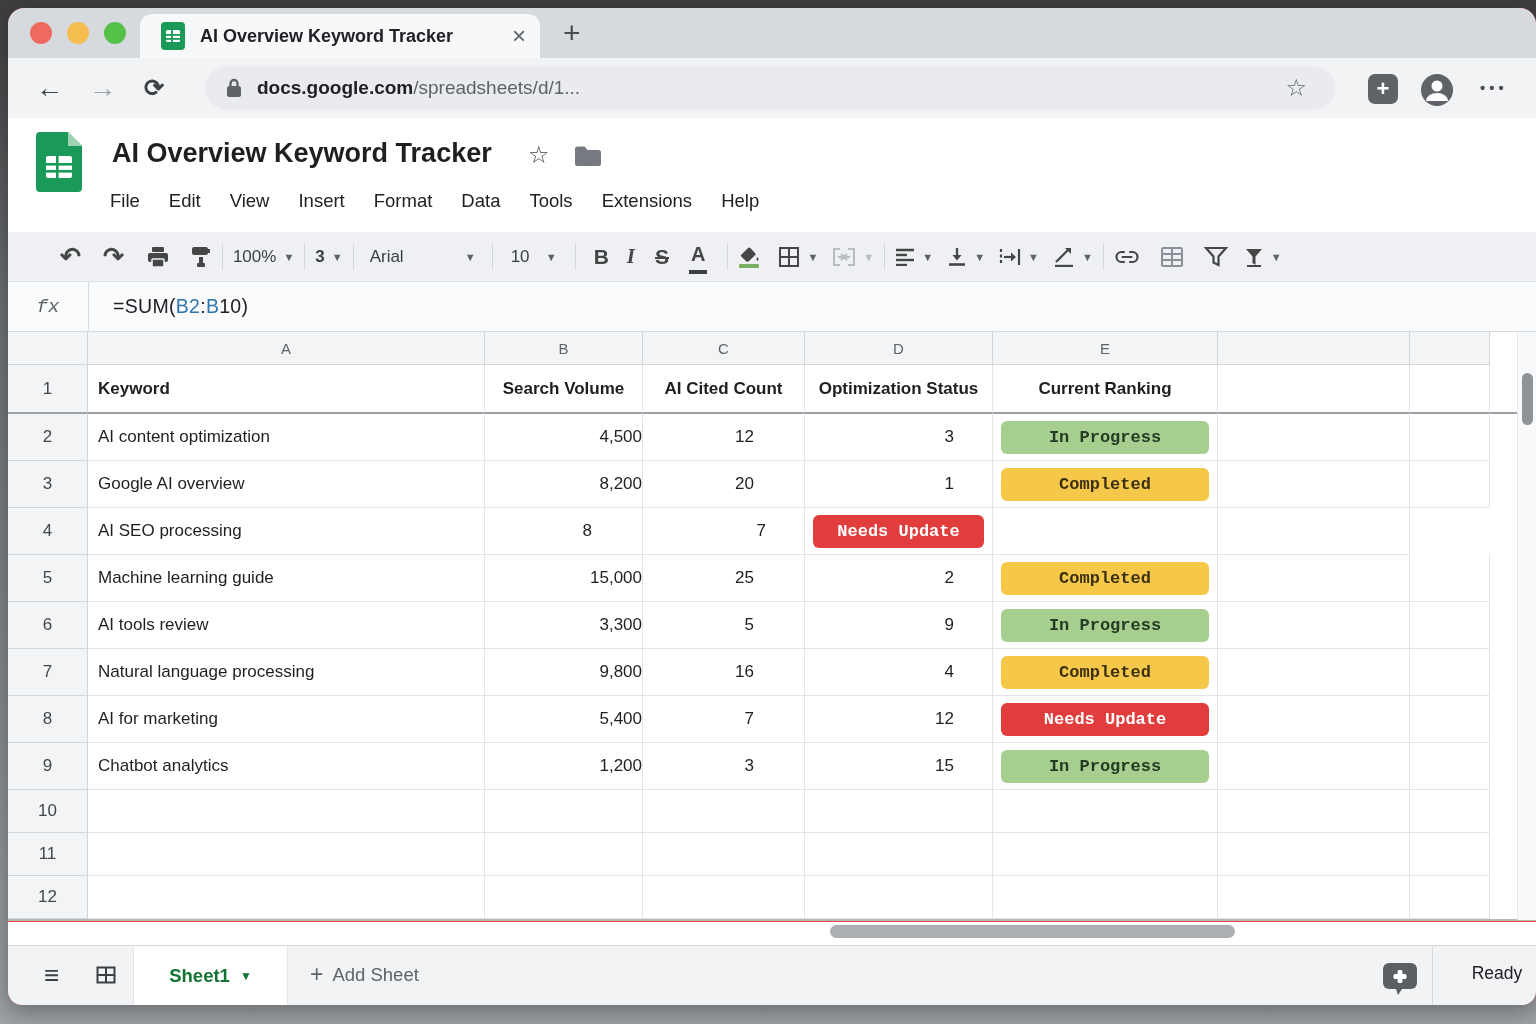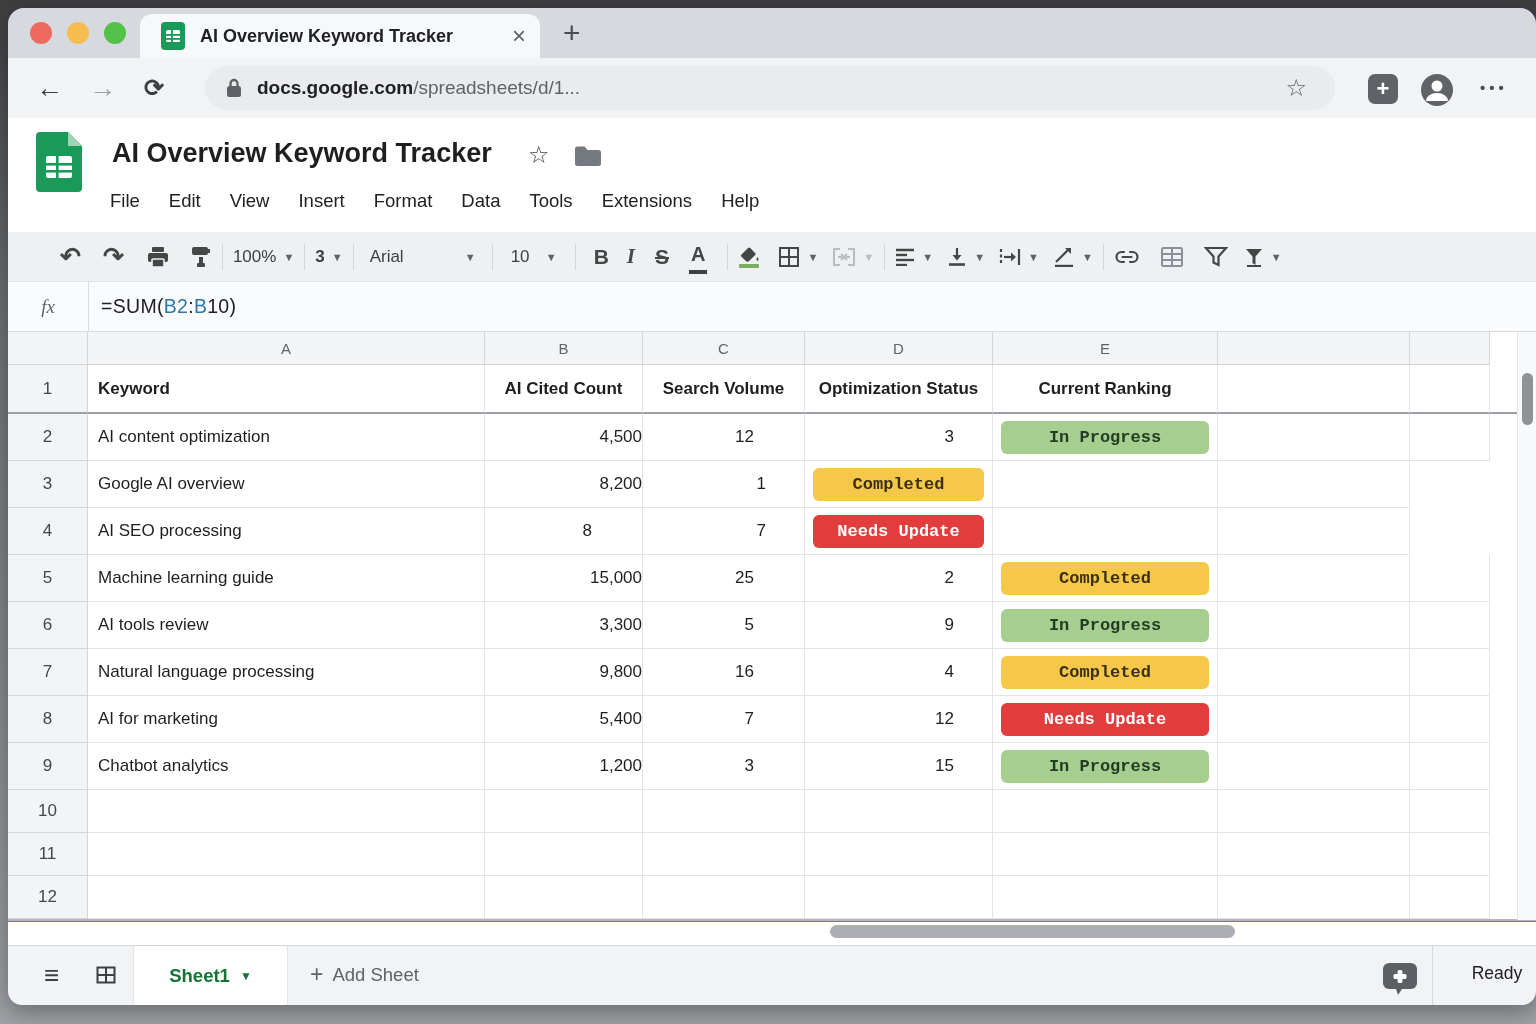--- a/index.html
+++ b/index.html
@@ -4,21 +4,21 @@
 <style>
   * { margin:0; padding:0; box-sizing:border-box; }
   html,body { width:1536px; height:1024px; overflow:hidden; }
   body {
     font-family:"Liberation Sans", sans-serif;
     background:linear-gradient(180deg,#3e3e40 0%,#6e7174 30%,#9ea1a5 100%);
     color:#202124;
   }
   .window {
     position:absolute; left:8px; top:8px; width:1528px; height:997px;
-    border-radius:16px 16px 14px 14px; overflow:hidden; background:#8b5cf6;
+    border-radius:16px 16px 14px 14px; overflow:hidden; background:#ef4444;
     box-shadow:0 6px 24px rgba(0,0,0,.35);
   }
   
   .tabstrip { position:absolute; left:0; top:0; width:100%; height:50px; background:#d6d9dd; }
   .traffic { position:absolute; top:14px; width:22px; height:22px; border-radius:50%; }
   .t-red { left:22px;  background:#ee6a5f; }
   .t-yellow { left:59px; background:#f5bd4f; }
   .t-green { left:96px; background:#54c149; }
   .tab {
     position:absolute; left:132px; top:6px; width:400px; height:44px;
@@ -68,23 +68,23 @@
   .i-ic { font-size:21px; font-style:italic; font-weight:700; font-family:"Liberation Serif",serif; }
   .s-ic { font-size:21px; font-weight:700; text-decoration:line-through; }
   .a-ic { font-size:20px; font-weight:800; border-bottom:4px solid #3c4043; line-height:1.05; padding:0 2px; }
   .fill-wrap { display:flex; flex-direction:column; align-items:center; }
   .fill-bar { width:20px; height:4px; background:#77b05e; border-radius:1px; margin-top:1px; }
   .greyed { color:#b9bdc1; }
   
   .fbar { position:absolute; left:0; top:274px; width:100%; height:50px; background:#fafbfc;
     border-bottom:1px solid #d8dbde; display:flex; align-items:center; }
   .fx { width:80px; text-align:center; font-style:italic; font-size:19px; color:#5f6368;
-    font-family:Liberation Serif, serif; }
+    font-family:Liberation Mono, monospace; }
   .fdiv { width:1px; height:50px; background:#dadde0; }
-  .formula { margin-left:12px; font-size:19.5px; letter-spacing:.3px; }
+  .formula { margin-left:24px; font-size:19.5px; letter-spacing:.3px; }
   .seg-d { color:#202124; } .seg-b { color:#2f77ab; }
   
   .grid { position:absolute; left:0; top:324px; width:1528px; background:#fff;
     border-bottom:2px solid #b4b7ba; }
   .g-row { display:grid; grid-template-columns:80px 397px 158px 162px 188px 225px 192px 80px 46px; }
   .r-letters { height:33px; } .r-head { height:49px; } .r-data { height:47px; } .r-tail { height:43px; }
   .cell { display:flex; align-items:center; border-right:1px solid #e2e4e7; border-bottom:1px solid #e2e4e7;
     font-size:17px; color:#1d1f21; overflow:hidden; }
   .rowhead, .colhead, .corner { background:#f3f4f6; border-color:#d3d6d9; justify-content:center;
     color:#44474a; }
@@ -354,22 +354,22 @@
       <div class="cell colhead">D</div>
       <div class="cell colhead">E</div>
       <div class="cell colhead"></div>
       <div class="cell colhead"></div>
       <div class="cell filler"></div>
     </div>
 
     <div class="g-row r-head">
       <div class="cell rowhead">1</div>
       <div class="cell pad-l">Keyword</div>
+      <div class="cell ctr">Search Volume</div>
       <div class="cell ctr">AI Cited Count</div>
-      <div class="cell ctr">Search Volume</div>
       <div class="cell ctr">Optimization Status</div>
       <div class="cell ctr">Current Ranking</div>
       <div class="cell"></div>
         <div class="cell"></div>
         <div class="cell filler"></div>
     </div>
 
     <div class="g-row r-data">
       <div class="cell rowhead">2</div>
       <div class="cell pad-l">AI content optimization</div>
@@ -381,20 +381,21 @@
         </div>
       <div class="cell"></div>
         <div class="cell"></div>
         <div class="cell filler"></div>
     </div>
 
     <div class="g-row r-data">
       <div class="cell rowhead">3</div>
       <div class="cell pad-l">Google AI overview</div>
       <div class="cell num-b">8,200</div>
+      <div class="cell num-c">20</div>
       <div class="cell num-d">1</div>
       <div class="cell c-badge">
           <span class="badge" style="background: rgb(245, 200, 74); color: rgb(59, 47, 17);">Completed</span>
         </div>
       <div class="cell"></div>
         <div class="cell"></div>
         <div class="cell filler"></div>
     </div>
 
     <div class="g-row r-data">

